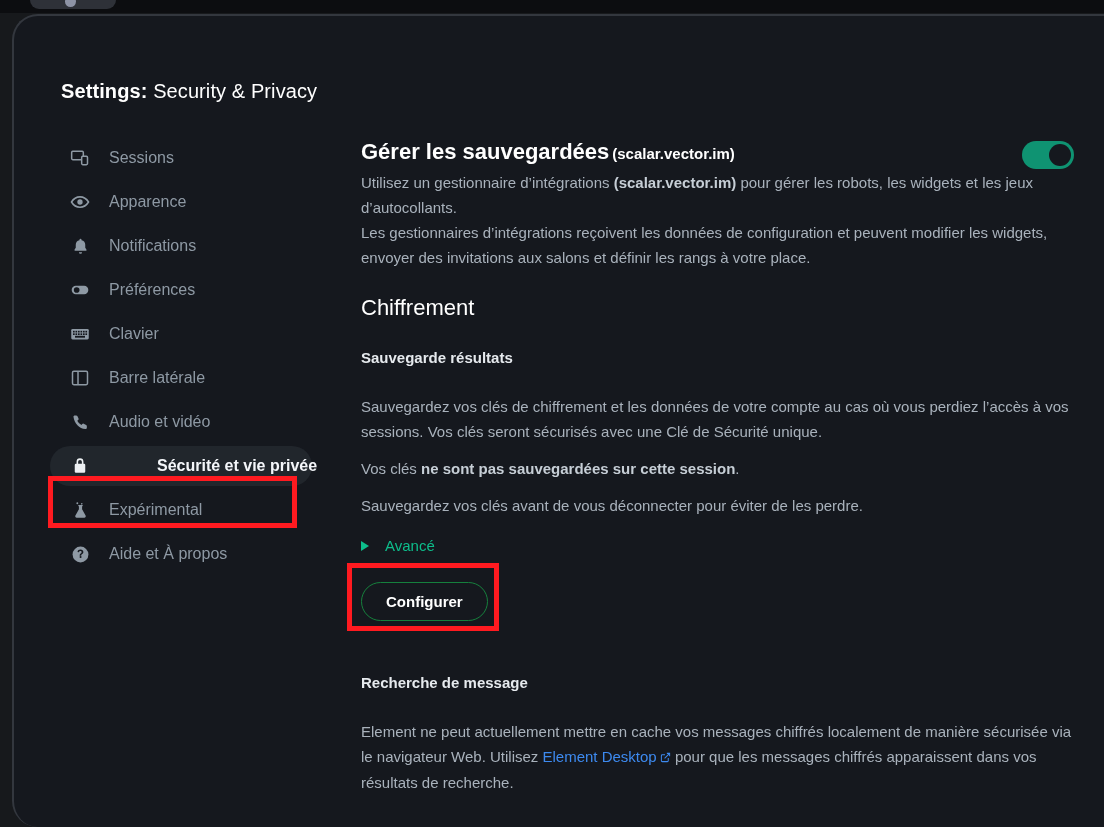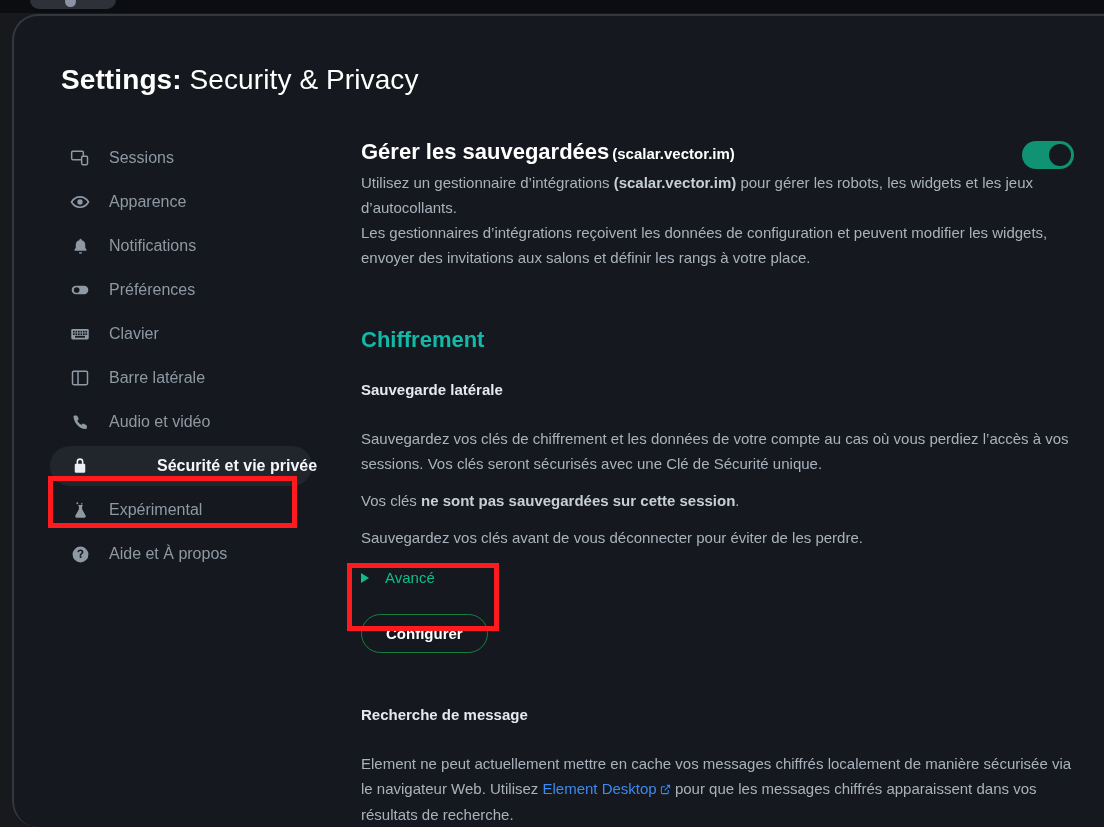--- a/index.html
+++ b/index.html
@@ -52,22 +52,22 @@
     border-left: 2px solid #33373E;
     border-top-left-radius: 26px;
     border-bottom-left-radius: 26px;
     overflow: hidden;
   }
 
   
   #dialog-title {
     position: absolute;
     left: 47px;
-    top: 49px;
-    font-size: 28px;
+    top: 60px;
+    font-size: 20px;
     line-height: 30px;
     color: #FFFFFF;
     letter-spacing: 0.1px;
     white-space: nowrap;
   }
   #dialog-title .t-bold { font-weight: bold; }
   #dialog-title .t-reg  { font-weight: normal; }
 
   
   #settings-sidebar {
@@ -154,23 +154,23 @@
     top: 3px; left: 27px;
     width: 22px; height: 22px;
     border-radius: 50%;
     background: #15181E;
   }
 
   
   .h2-big {
     font-size: 22px;
     line-height: 28px;
-    font-weight: bold;
-    color: #14b8a6;
-    margin-top: 56px;
+    font-weight: normal;
+    color: #ffffff;
+    margin-top: 24px;
   }
   .h3-small {
     font-size: 15px;
     line-height: 20px;
     font-weight: bold;
     color: #E6EAEE;
     margin-top: 26px;
   }
 
   
@@ -372,21 +372,21 @@
       </div>
 
       <p class="body-text block-gap-1"><span>Utilisez un gestionnaire d’intégrations </span><b>(scalar.vector.im)</b><span> pour gérer les robots, les widgets et les jeux d’autocollants.</span></p>
 
       <p class="body-text">Les gestionnaires d’intégrations reçoivent les données de configuration et peuvent modifier les widgets, envoyer des invitations aux salons et définir les rangs à votre place.</p>
     </section>
 
     <section>
       <h2 class="h2-big">Chiffrement</h2>
 
-      <h3 class="h3-small">Sauvegarde latérale</h3>
+      <h3 class="h3-small">Sauvegarde résultats</h3>
 
       <p class="body-text" style="margin-top:26px">Sauvegardez vos clés de chiffrement et les données de votre compte au cas où vous perdiez l’accès à vos sessions. Vos clés seront sécurisés avec une Clé de Sécurité unique.</p>
 
       <p class="body-text" style="margin-top:12px"><span>Vos clés </span><b>ne sont pas sauvegardées sur cette session</b><span>.</span></p>
 
       <p class="body-text" style="margin-top:12px">Sauvegardez vos clés avant de vous déconnecter pour éviter de les perdre.</p>
 
       <div class="adv-link">
         <span class="adv-caret"></span>
         <span>Avancé</span>

